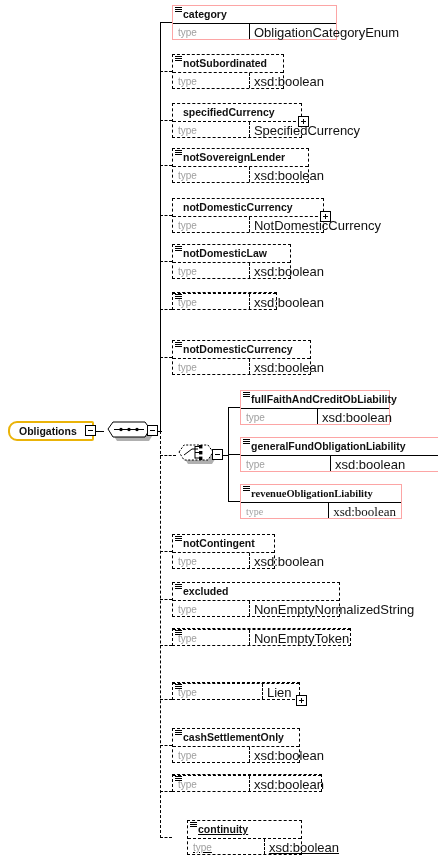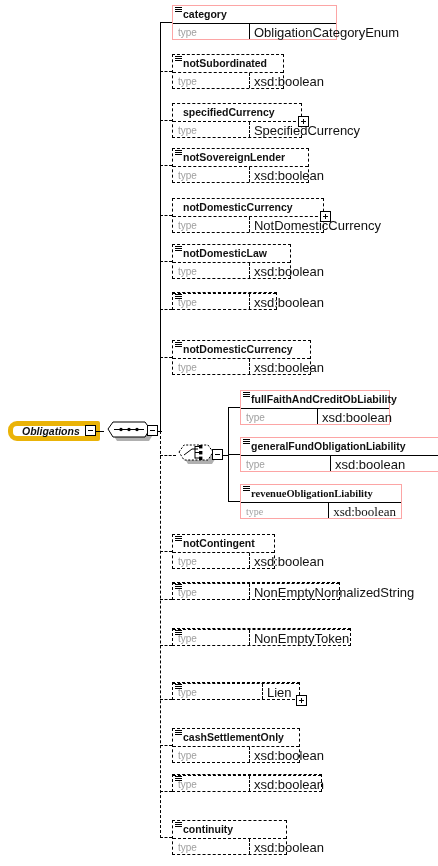--- a/index.html
+++ b/index.html
@@ -75,23 +75,23 @@
     position:absolute;width:11px;height:11px;border:1.5px solid #000;
     background:#fff;box-sizing:border-box;
   }
   .minusbtn::before{
     content:"";position:absolute;left:2px;top:4px;width:5px;height:1px;background:#000;
   }
 
   
   .rootnode{position:absolute;}
   .rootshape{
-    position:relative;border:5px solid #eab308;border-radius:9px 2px 2px 9px;
+    position:relative;border:2px solid #eab308;border-radius:9px 2px 2px 9px;
     background:#fff;height:20px;box-sizing:border-box;
-    padding:0 15px 0 9px;display:flex;align-items:center;font-style:italic;
+    padding:0 15px 0 9px;display:flex;align-items:center;
   }
   .rootshape::after{
     content:"";position:absolute;left:4px;top:4px;right:-4px;bottom:-4px;
     background:#b0b0b0;z-index:-1;border-radius:9px 2px 2px 9px;
   }
   .roottext{font-size:10.5px;font-weight:bold;color:#101010;white-space:nowrap;}
 
   
   .comp{position:absolute;}
   .compshape{position:relative;width:54px;height:22px;}
@@ -250,20 +250,21 @@
       </div>
     </div>
     <div class="line h-dash" style="left: 160px; top: 551px; width: 12px; height: 0px;"></div>
     <div class="node dashb" style="left: 172px; top: 582px; width: 168px;">
       <div class="nbox" style="width: 168px;">
         <span class="eqicon">
           <i></i>
           <i></i>
           <i></i>
         </span>
+        <div class="nname">excluded</div>
         <div class="ntyperow">
           <div class="tlabel" style="width: 32px;">type</div>
           <div class="tval">NonEmptyNormalizedString</div>
         </div>
       </div>
     </div>
     <div class="line h-dash" style="left: 160px; top: 599px; width: 12px; height: 0px;"></div>
     <div class="node dashb" style="left: 172px; top: 628px; width: 179px;">
       <div class="nbox" style="width: 179px;">
         <span class="eqicon">
@@ -315,21 +316,21 @@
           <i></i>
           <i></i>
         </span>
         <div class="ntyperow">
           <div class="tlabel" style="width: 32px;">type</div>
           <div class="tval">xsd:boolean</div>
         </div>
       </div>
     </div>
     <div class="line h-dash" style="left: 160px; top: 791px; width: 12px; height: 0px;"></div>
-    <div class="node dashb" style="left: 172px; top: 820px; width: 115px;">
+    <div class="node dashb" style="left: 187px; top: 820px; width: 115px; text-decoration: underline;">
       <div class="nbox" style="width: 115px;">
         <span class="eqicon">
           <i></i>
           <i></i>
           <i></i>
         </span>
         <div class="nname">continuity</div>
         <div class="ntyperow">
           <div class="tlabel" style="width: 32px;">type</div>
           <div class="tval">xsd:boolean</div>

